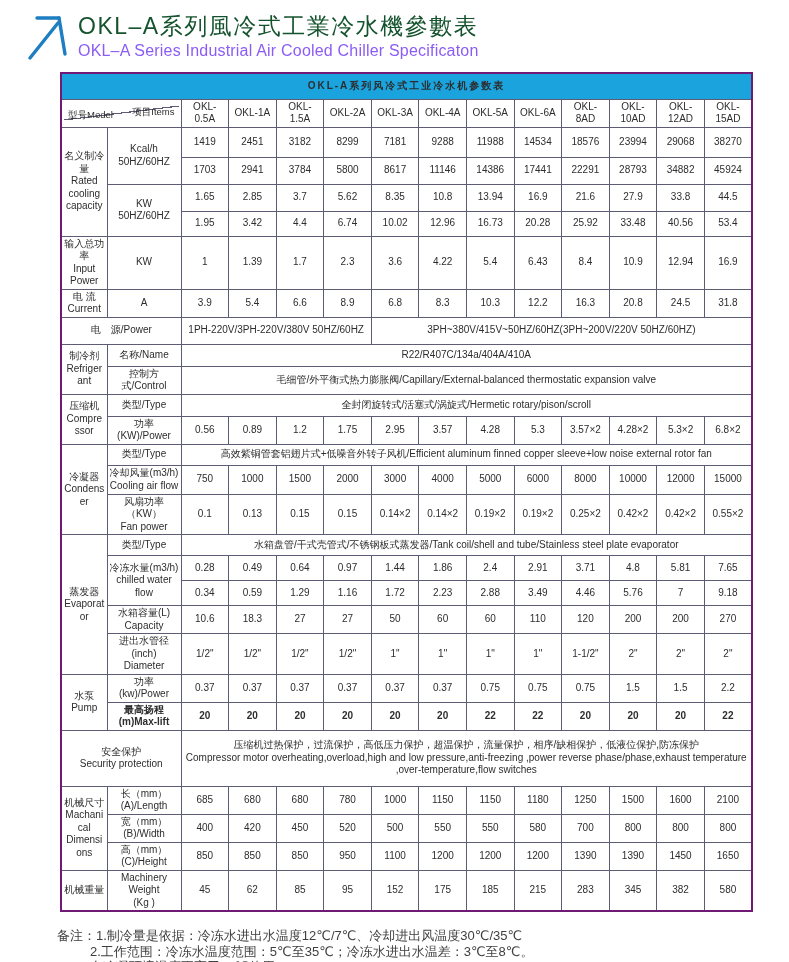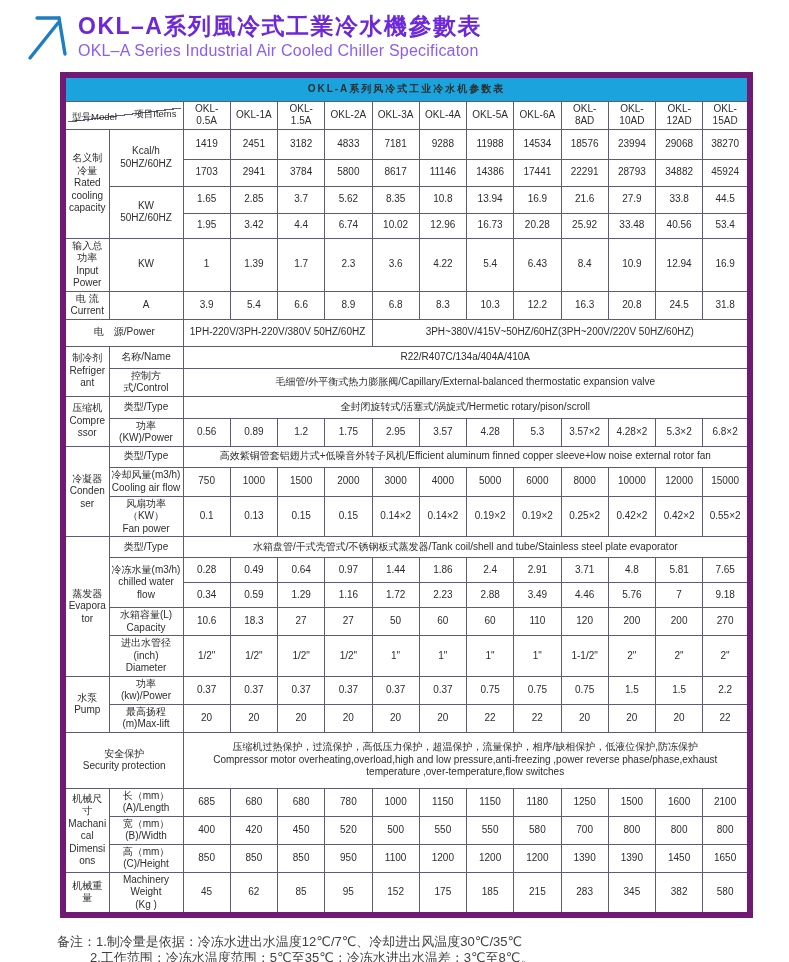--- a/index.html
+++ b/index.html
@@ -6,27 +6,27 @@
   body{
     width:789px;height:962px;
     font-family:"Liberation Sans","DejaVu Sans",sans-serif;
     color:#333;position:relative;overflow:hidden;
   }
   .page{padding-top:8px;}
   
   .doc-header{display:flex;align-items:flex-start;margin:4px 0 10px 26px;}
   .brand{width:44px;height:50px;flex:0 0 44px;margin-right:8px;}
   .titles{padding-top:0;}
-  .title-zh{font-size:23px;font-weight:700;letter-spacing:1.5px;color:#6d28d9;line-height:1.25;}
+  .title-zh{font-size:23px;font-weight:400;letter-spacing:1.5px;color:#14532d;line-height:1.25;}
   .title-en{font-size:16px;font-weight:400;color:#8b5cf6;letter-spacing:0.2px;margin-top:1px;}
   
   table.spec{
     border-collapse:collapse;table-layout:fixed;
     margin-left:60px;width:693px;
-    border:6px solid #701a75;
+    border:2px solid #701a75;
   }
   table.spec td{
     border:1px solid #5c5c74;
     font-size:10px;line-height:1.25;
     text-align:center;vertical-align:middle;
     padding:1px 2px;color:#2d2d2d;
     white-space:pre-line;word-wrap:break-word;
     background:#ffffff;
   }
   td.title-bar{
@@ -113,21 +113,21 @@
         <tr style="height: 30px;">
           <td class="lab" rowspan="4">名义制冷量
 Rated
 cooling
 capacity</td>
           <td class="lab" rowspan="2">Kcal/h
 50HZ/60HZ</td>
           <td>1419</td>
           <td>2451</td>
           <td>3182</td>
-          <td>4833</td>
+          <td>8299</td>
           <td>7181</td>
           <td>9288</td>
           <td>11988</td>
           <td>14534</td>
           <td>18576</td>
           <td>23994</td>
           <td>29068</td>
           <td>38270</td>
         </tr>
         <tr style="height: 27px;">
@@ -360,21 +360,21 @@
           <td>0.37</td>
           <td>0.37</td>
           <td>0.37</td>
           <td>0.75</td>
           <td>0.75</td>
           <td>0.75</td>
           <td>1.5</td>
           <td>1.5</td>
           <td>2.2</td>
         </tr>
-        <tr style="height: 17px;">
+        <tr style="height: 17px; font-weight: bold;">
           <td class="lab">最高扬程(m)Max-lift</td>
           <td>20</td>
           <td>20</td>
           <td>20</td>
           <td>20</td>
           <td>20</td>
           <td>20</td>
           <td>22</td>
           <td>22</td>
           <td>20</td>

